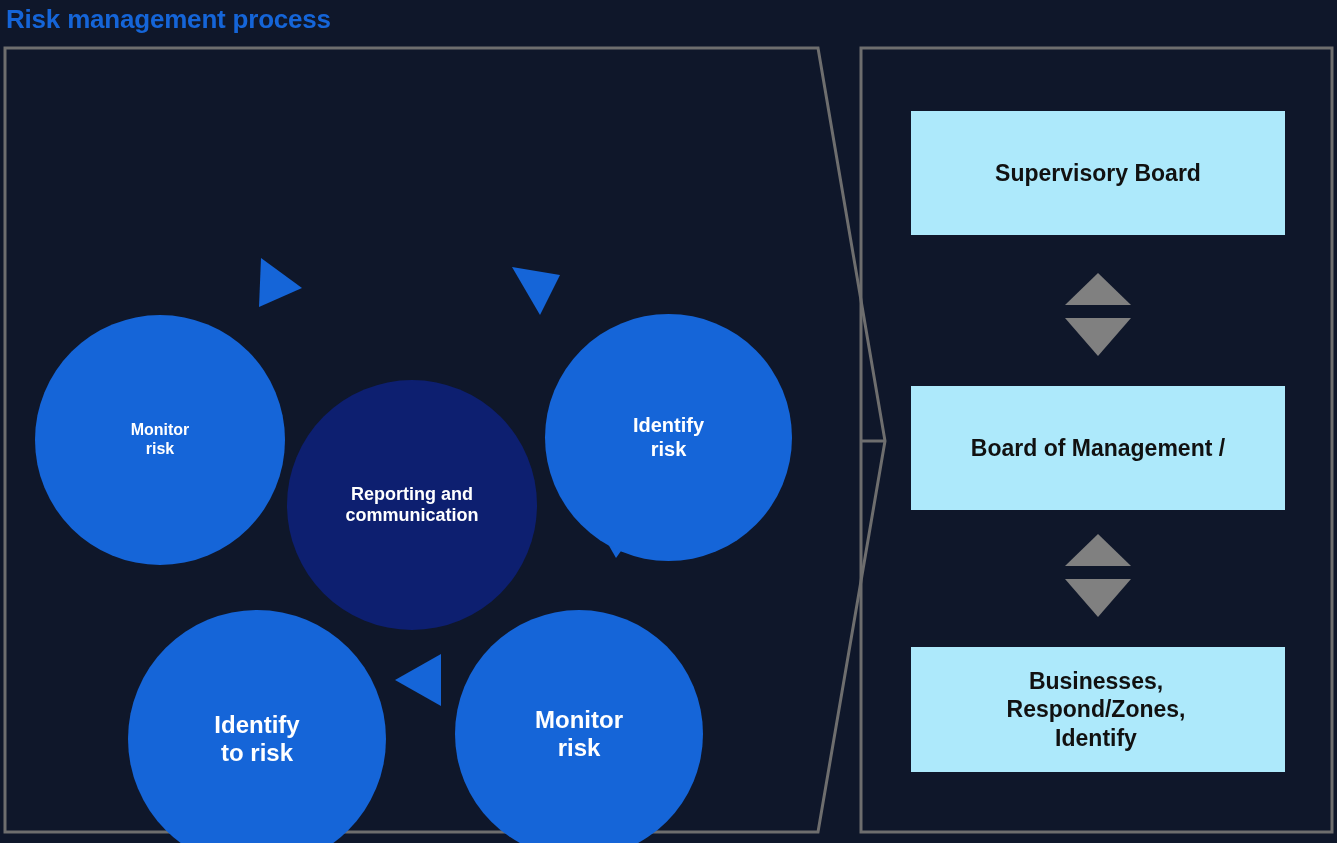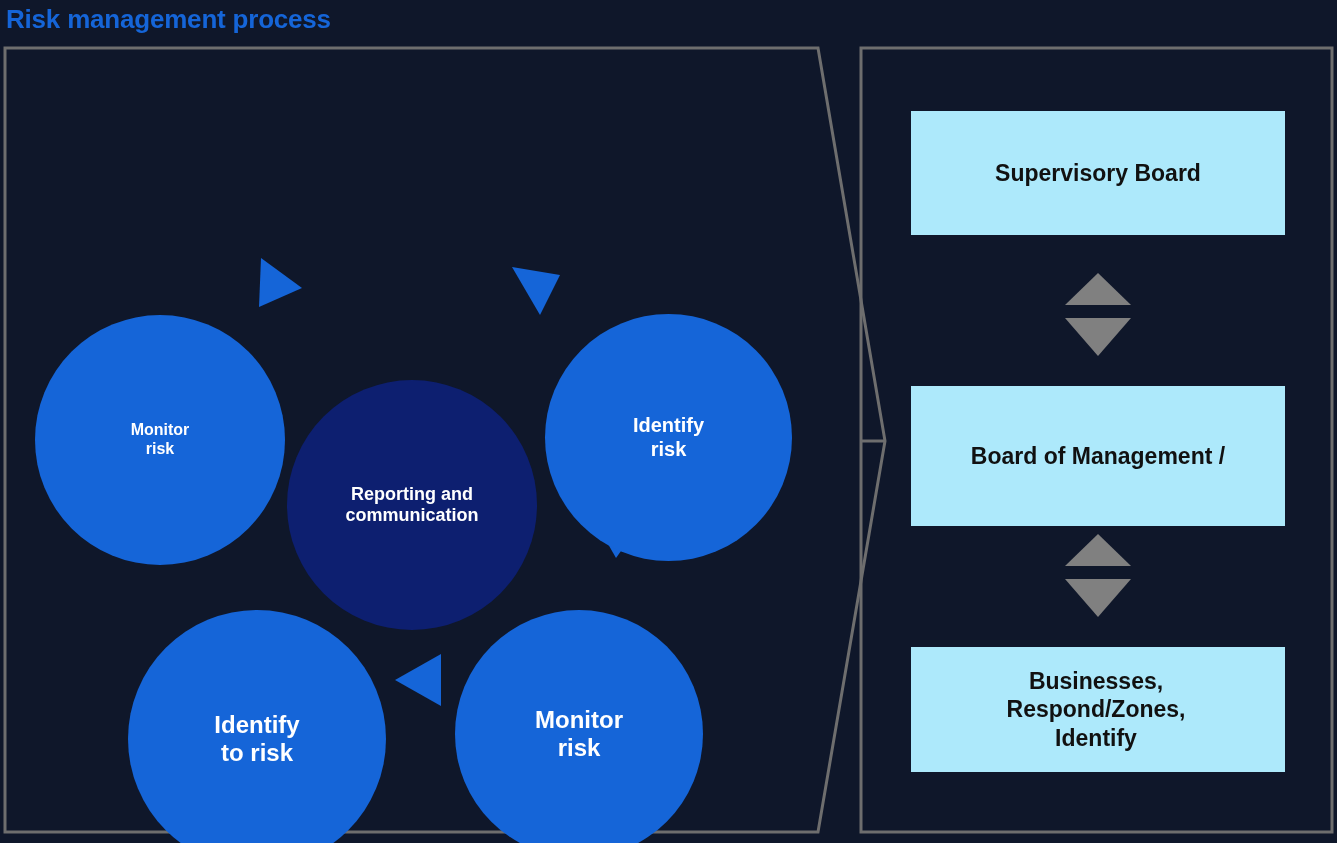--- a/index.html
+++ b/index.html
@@ -110,21 +110,21 @@
     font-size: 23px;
     line-height: 1.24;
     display: flex;
     align-items: center;
     justify-content: center;
     text-align: center;
     box-sizing: border-box;
     padding: 0 10px;
   }
   #gov-box-1 { left: 52px; top: 64px;  width: 374px; height: 124px; }
-  #gov-box-2 { left: 52px; top: 339px; width: 374px; height: 140px; }
+  #gov-box-2 { left: 52px; top: 339px; width: 374px; height: 124px; }
   #gov-box-3 { left: 52px; top: 600px; width: 374px; height: 125px; padding-left: 6px; }
 
   .arrow-pair {
     position: absolute;
     left: 206px;
     width: 66px;
     height: 88px;
   }
   #arrow-pair-1 { top: 226px; }
   #arrow-pair-2 { top: 487px; }

